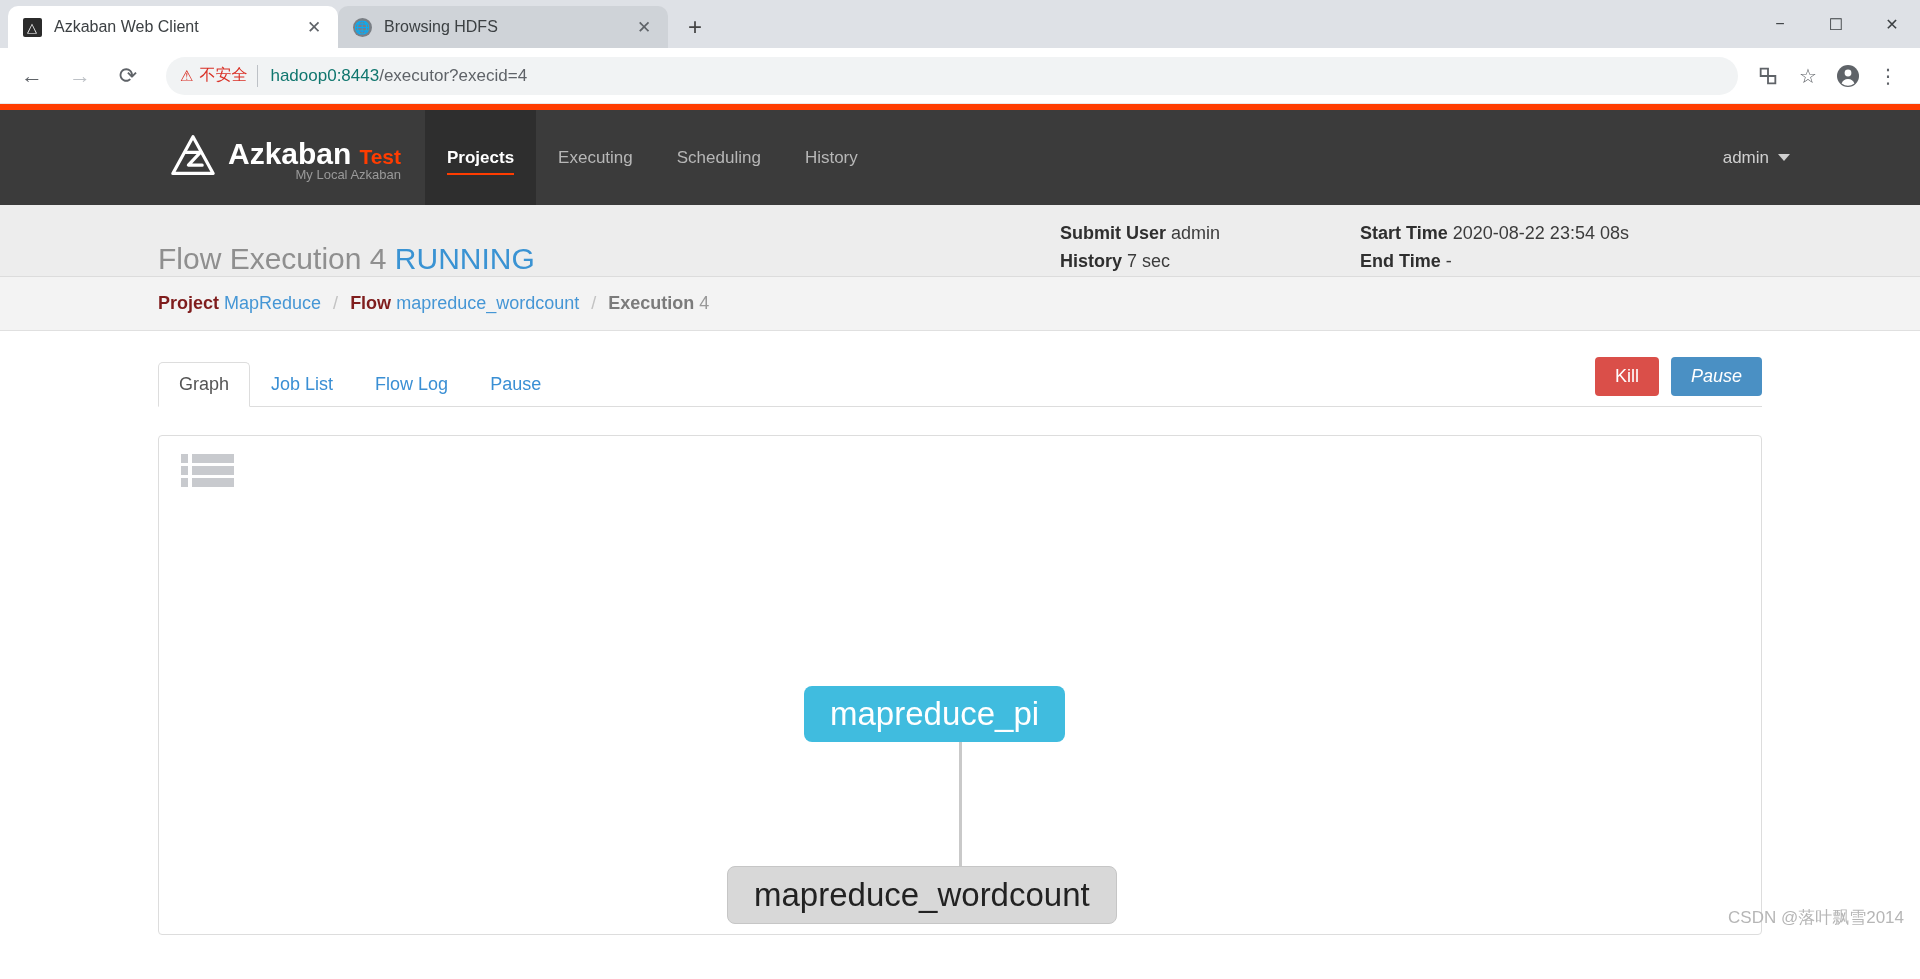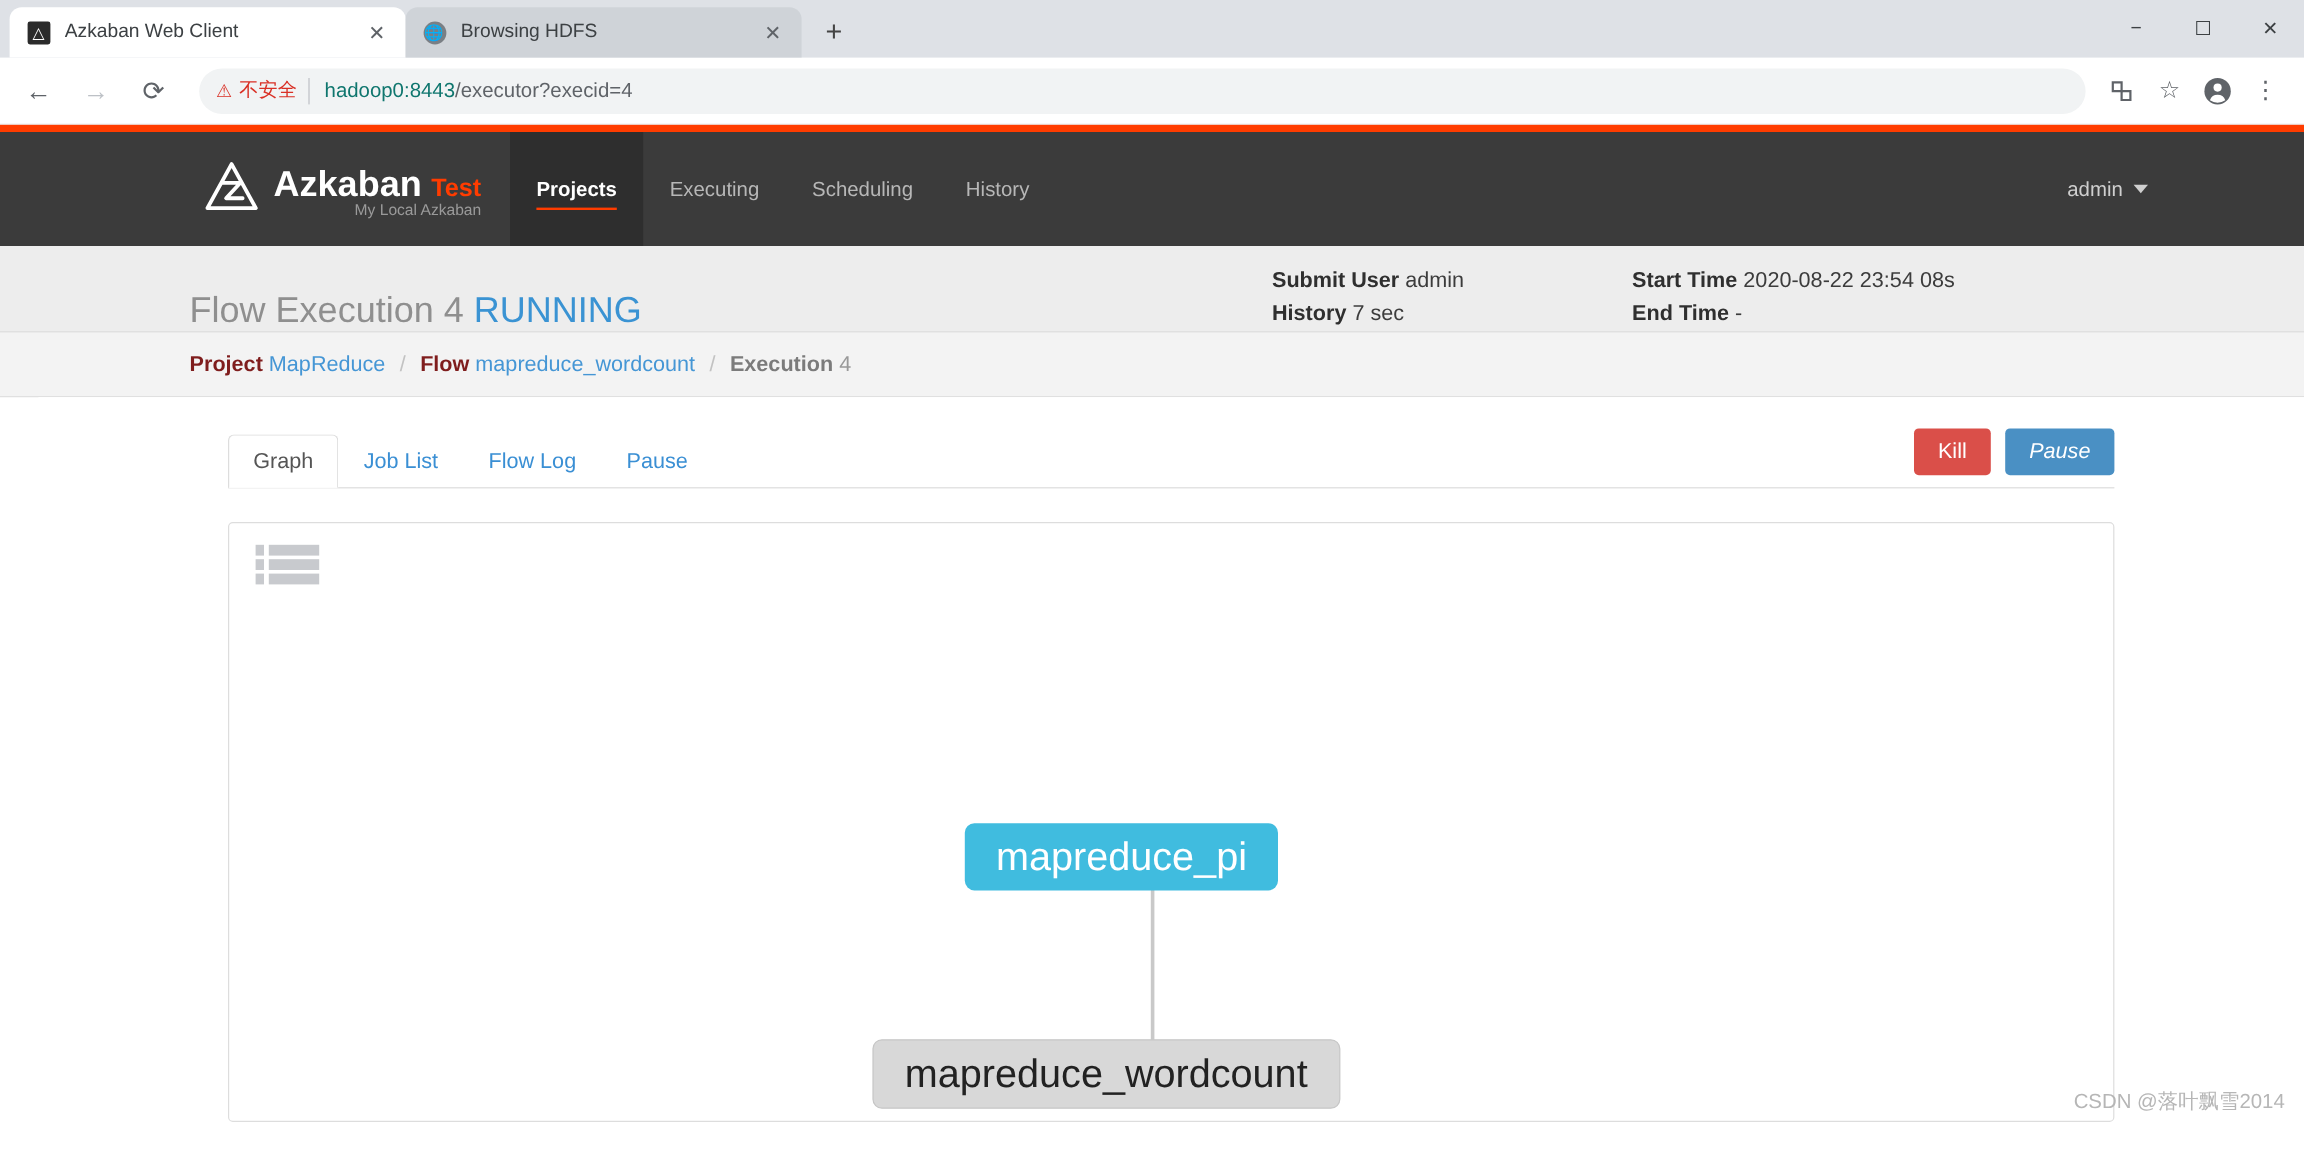--- a/index.html
+++ b/index.html
@@ -127,21 +127,21 @@
     background:#f3f3f3; border-bottom: 1px solid #e0e0e0; height: 54px;
     display:flex; align-items:center; padding-left: 158px; font-size: 18px;
   }
   .bc-link b { color:#7f1d1d; font-weight: bold; }
   .bc-link span { color:#4596d5; }
   .bc-sep { color:#c2c2c2; margin: 0 12px; }
   .bc-cur b { color:#7b7b7b; font-weight: bold; }
   .bc-cur span { color:#999; }
 
   
-  .content { background:#fff; padding: 0 158px; margin-left: 32px; }
+  .content { background:#fff; padding: 0 158px; }
   .tabrow { display:flex; align-items:flex-end; height: 76px; position: relative;
             border-bottom: 1px solid #dddddd; }
   .ftab {
     font-size: 18px; padding: 11px 20px; color:#3a8fd4; position: relative; top: 1px;
     border: 1px solid transparent; border-radius: 5px 5px 0 0;
   }
   .ftab.active { color:#555; background:#fff; border-color: #dddddd; border-bottom-color: #fff; }
   .actions { margin-left:auto; display:flex; gap: 12px; padding-bottom: 10px; }
   .btn { border:none; border-radius: 4px; color:#fff; font-size: 18px;
          padding: 9px 20px; font-family: "Liberation Sans", sans-serif; }

